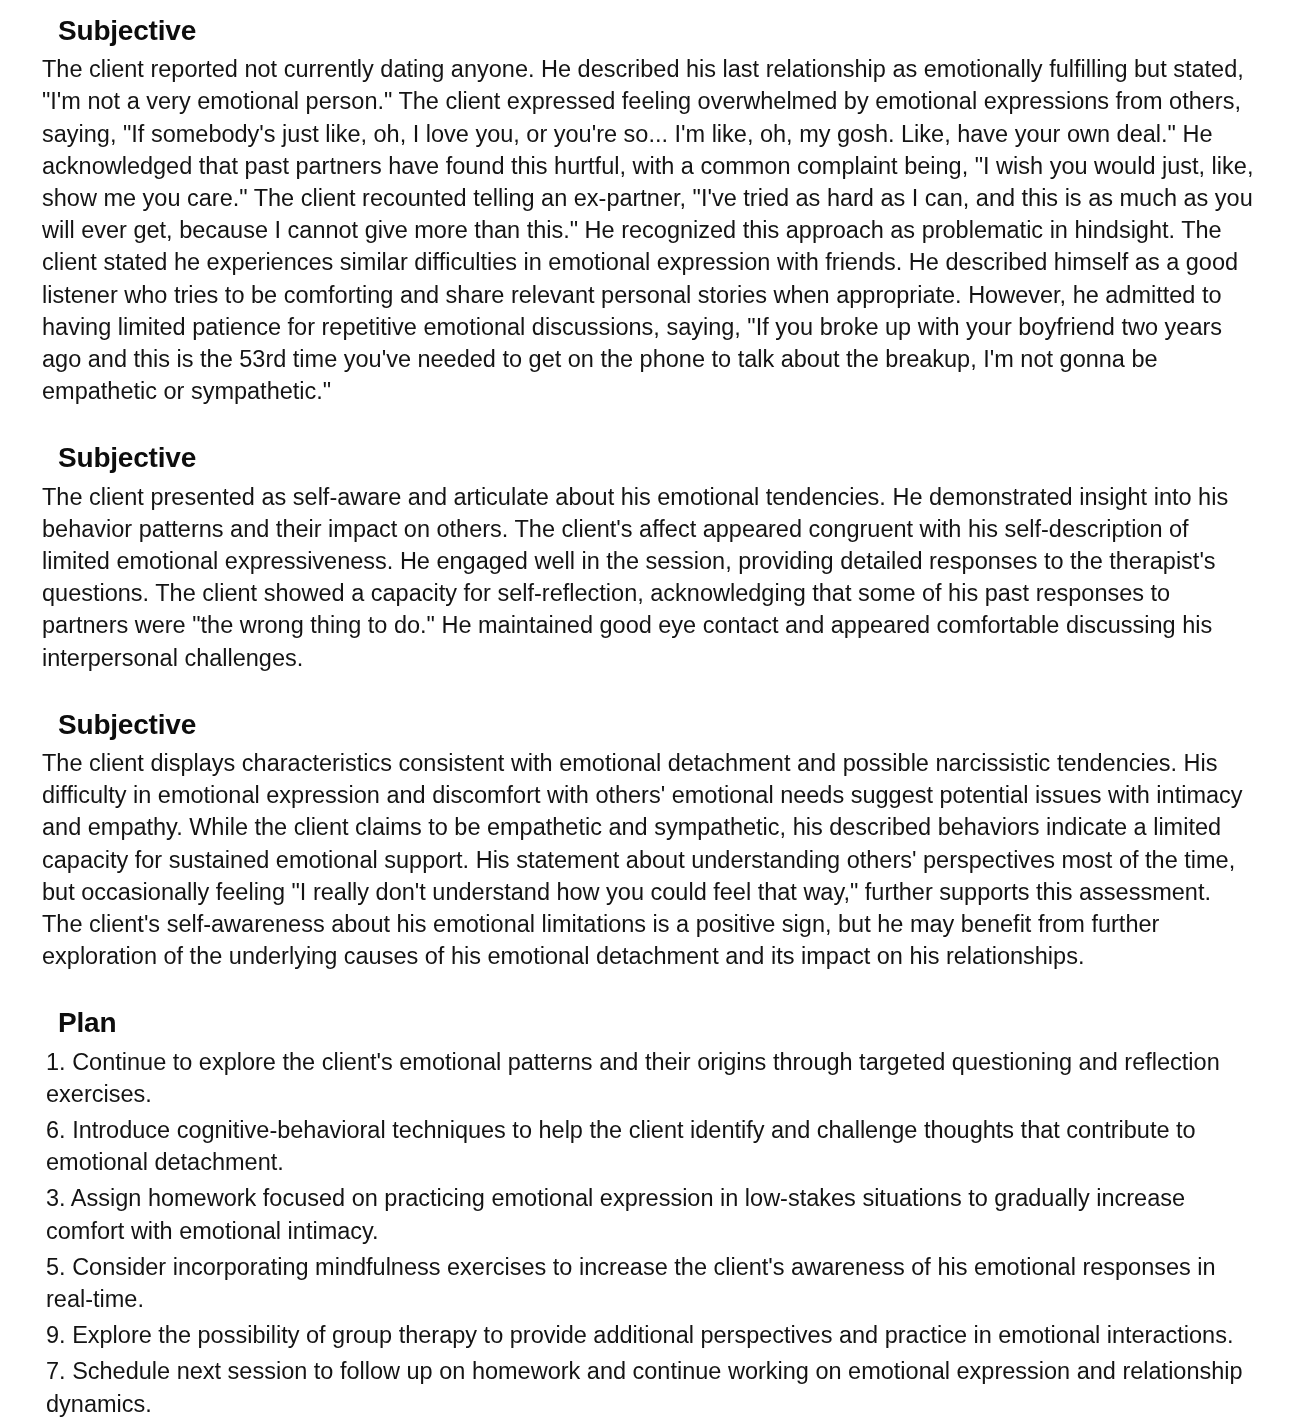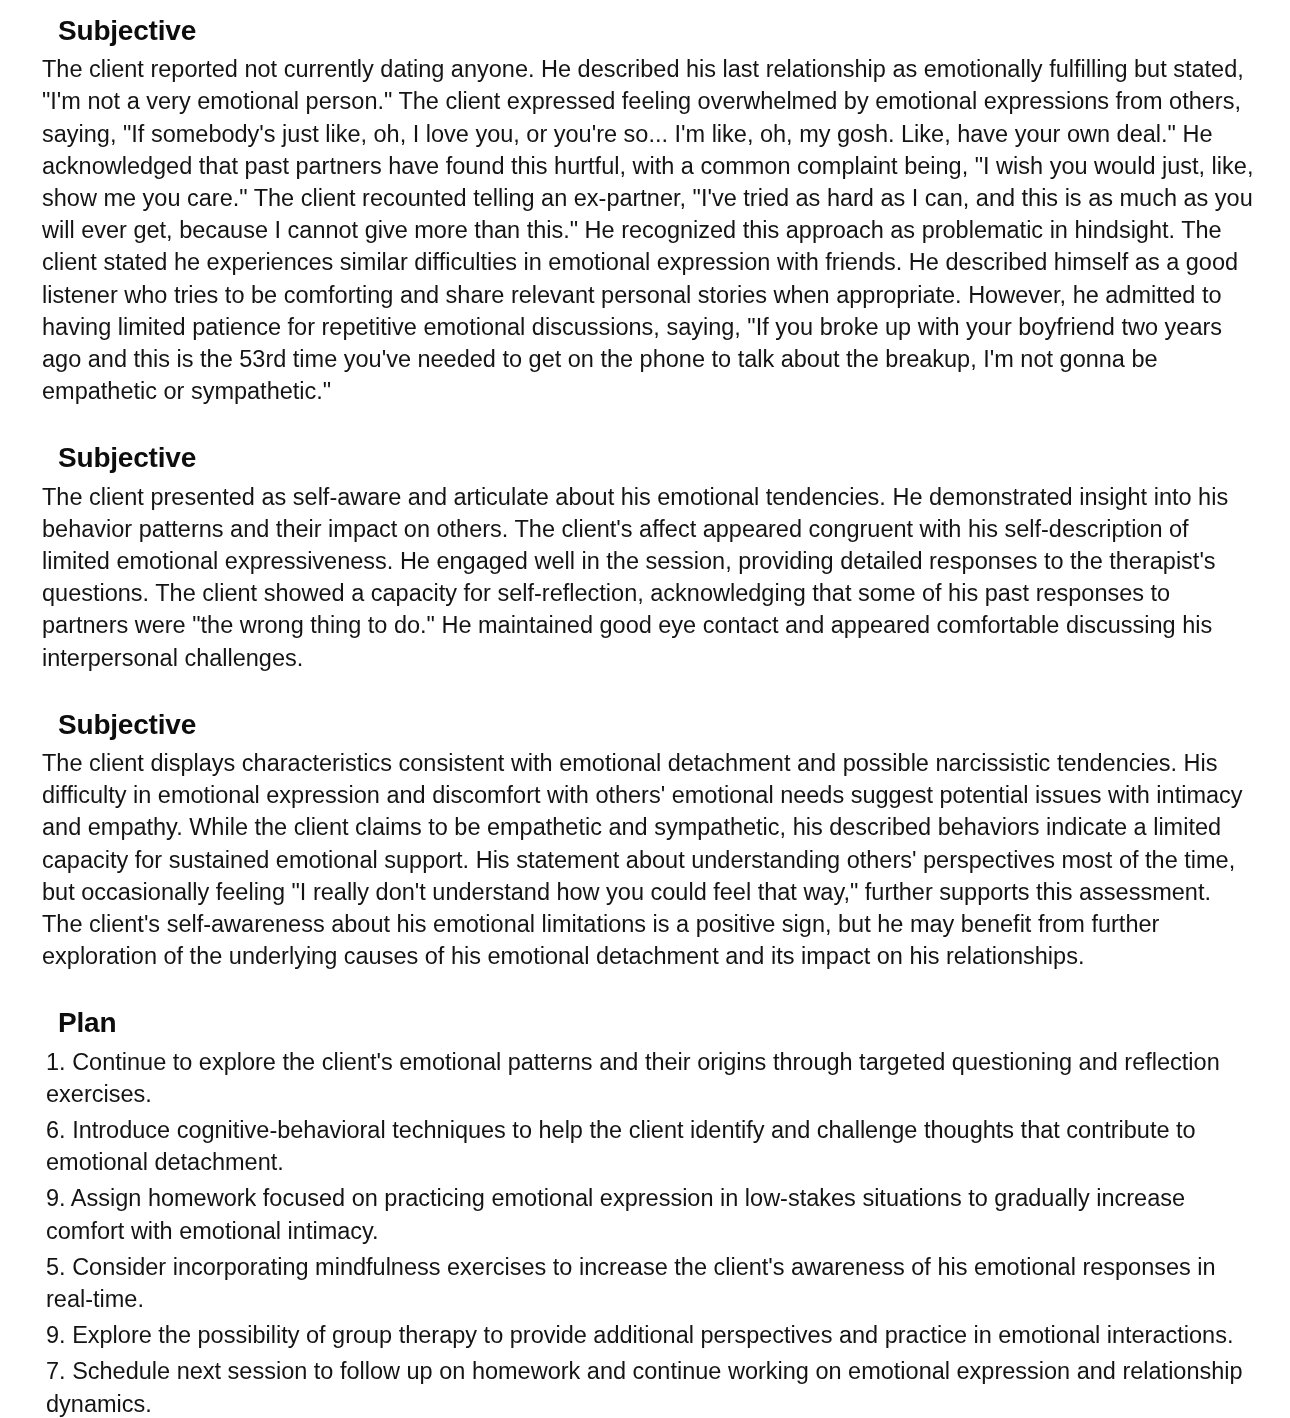--- a/index.html
+++ b/index.html
@@ -79,20 +79,20 @@
   <section class="section">
     <h2 class="section-heading">Subjective</h2>
     <p class="section-body">The client displays characteristics consistent with emotional detachment and possible narcissistic tendencies. His difficulty in emotional expression and discomfort with others' emotional needs suggest potential issues with intimacy and empathy. While the client claims to be empathetic and sympathetic, his described behaviors indicate a limited capacity for sustained emotional support. His statement about understanding others' perspectives most of the time, but occasionally feeling "I really don't understand how you could feel that way," further supports this assessment. The client's self-awareness about his emotional limitations is a positive sign, but he may benefit from further exploration of the underlying causes of his emotional detachment and its impact on his relationships.</p>
   </section>
 
   <section class="section">
     <h2 class="section-heading">Plan</h2>
     <div class="plan-list">
       <p class="plan-item">1. Continue to explore the client's emotional patterns and their origins through targeted questioning and reflection exercises.</p>
       <p class="plan-item">6. Introduce cognitive-behavioral techniques to help the client identify and challenge thoughts that contribute to emotional detachment.</p>
-      <p class="plan-item">9. Assign homework focused on practicing emotional expression in low-stakes situations to gradually increase comfort with emotional intimacy.</p>
+      <p class="plan-item">3. Assign homework focused on practicing emotional expression in low-stakes situations to gradually increase comfort with emotional intimacy.</p>
       <p class="plan-item">5. Consider incorporating mindfulness exercises to increase the client's awareness of his emotional responses in real-time.</p>
       <p class="plan-item">9. Explore the possibility of group therapy to provide additional perspectives and practice in emotional interactions.</p>
       <p class="plan-item">7. Schedule next session to follow up on homework and continue working on emotional expression and relationship dynamics.</p>
     </div>
   </section>
 
 </div>
 
 </body></html>

